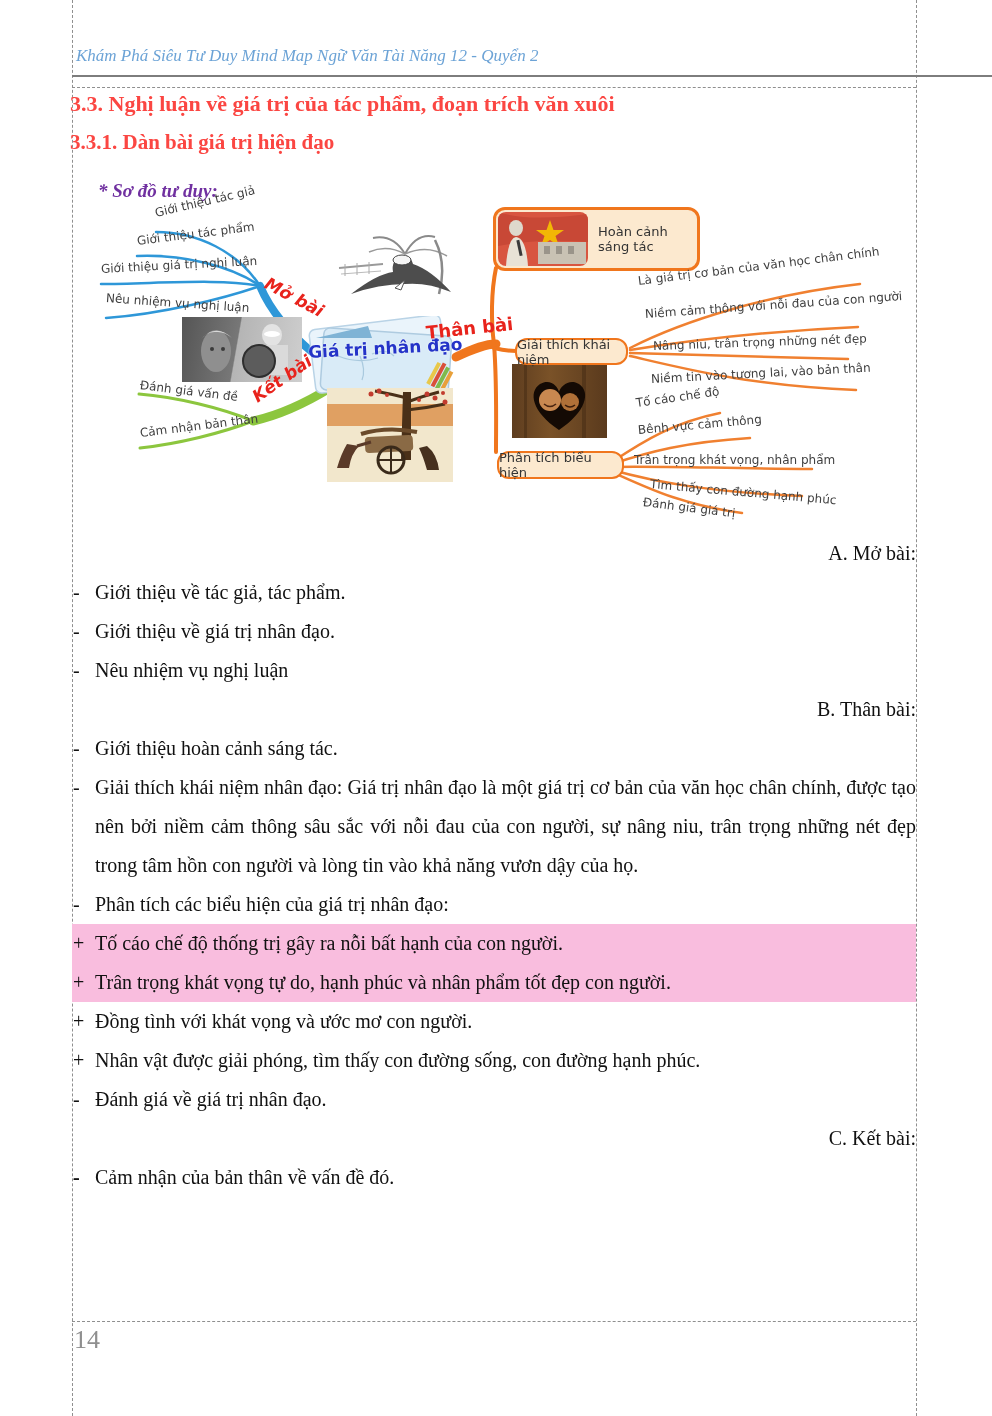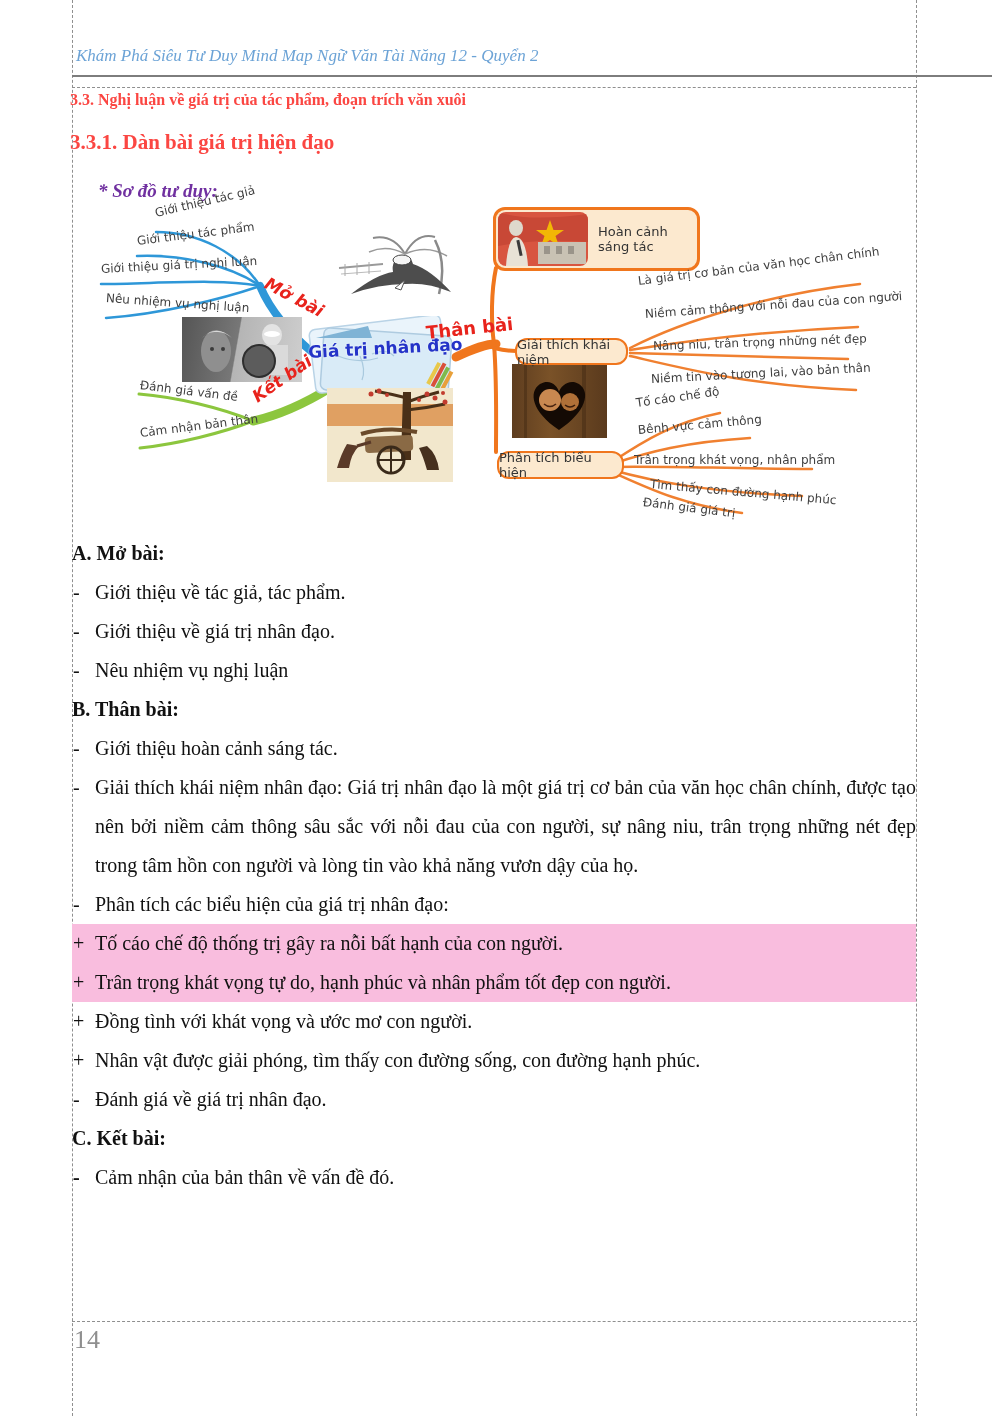--- a/index.html
+++ b/index.html
@@ -10,21 +10,21 @@
   .vbound{position:absolute;top:0;height:1416px;width:0;border-left:1px dashed #8f8f8f;}
   .hbound{position:absolute;height:0;border-top:1px dashed #8f8f8f;}
   .hrule{position:absolute;height:0;border-top:2px solid #7d7d7d;}
   
   .header-title{color:#6CA3D6;font-style:italic;font-size:17px;white-space:nowrap;}
   .h-red{color:#FB4642;font-weight:bold;white-space:nowrap;}
   .caption-purple{color:#7030A0;font-weight:bold;font-style:italic;font-size:19px;white-space:nowrap;}
   
   .outline{font-size:20px;line-height:39px;color:#111;}
   .line{position:relative;padding-left:23px;}
-  .hline{position:relative;padding-left:0;font-weight:bold;}
+  .hline{position:relative;padding-left:0;font-weight:normal;text-align:right;}
   .marker{position:absolute;left:1px;top:0;}
   .hl{background:#F9BDDE;}
   .para{text-align:justify;}
   .pagenum{font-size:26px;color:#8f8f8f;}
   
   .mindmap{position:absolute;left:60px;top:192px;width:870px;height:346px;
            font-family:"DejaVu Sans","Liberation Sans",sans-serif;}
   .mm-label{position:absolute;font-size:12px;color:#3f3f3f;white-space:nowrap;transform-origin:left center;}
   .mm-red{position:absolute;font-size:17px;font-weight:bold;color:#E8231C;white-space:nowrap;transform-origin:left center;}
   .mm-box{position:absolute;background:#FCE9CF;border:3px solid #F0761D;border-radius:12px;
@@ -39,21 +39,21 @@
 <div class="page">
 
   <div class="vbound" style="left:72px;"></div>
   <div class="vbound" style="left:916px;"></div>
   <div class="hbound" style="left:72px;top:87px;width:844px;"></div>
   <div class="hbound" style="left:72px;top:1321px;width:844px;"></div>
 
   <div class="abs header-title" style="left:76px;top:46px;">Khám Phá Siêu Tư Duy Mind Map Ngữ Văn Tài Năng 12 - Quyển 2</div>
   <div class="hrule" style="left:72px;top:75px;width:920px;"></div>
 
-  <div class="abs h-red" style="left:70px;top:91px;font-size:16px;">3.3. Nghị luận về giá trị của tác phẩm, đoạn trích văn xuôi</div>
+  <div class="abs h-red" style="left:70px;top:91px;font-size:22px;">3.3. Nghị luận về giá trị của tác phẩm, đoạn trích văn xuôi</div>
   <div class="abs h-red" style="left:70px;top:130px;font-size:21px;">3.3.1. Dàn bài giá trị hiện đạo</div>
   <div class="abs caption-purple" style="left:98px;top:180px;">* Sơ đồ tư duy:</div>
 
   <div class="mindmap">
 
     <svg width="870" height="346" viewBox="0 0 870 346" style="position:absolute;left:0;top:0;">
 
       <path d="M 252,160 C 230,142 210,118 200,94" stroke="#2E97D8" stroke-width="8" fill="none" stroke-linecap="round"></path>
       <path d="M 200,94 C 178,60 138,40 96,40" stroke="#2E97D8" stroke-width="2.5" fill="none" stroke-linecap="round"></path>
       <path d="M 200,94 C 172,74 122,62 77,64" stroke="#2E97D8" stroke-width="2.5" fill="none" stroke-linecap="round"></path>

